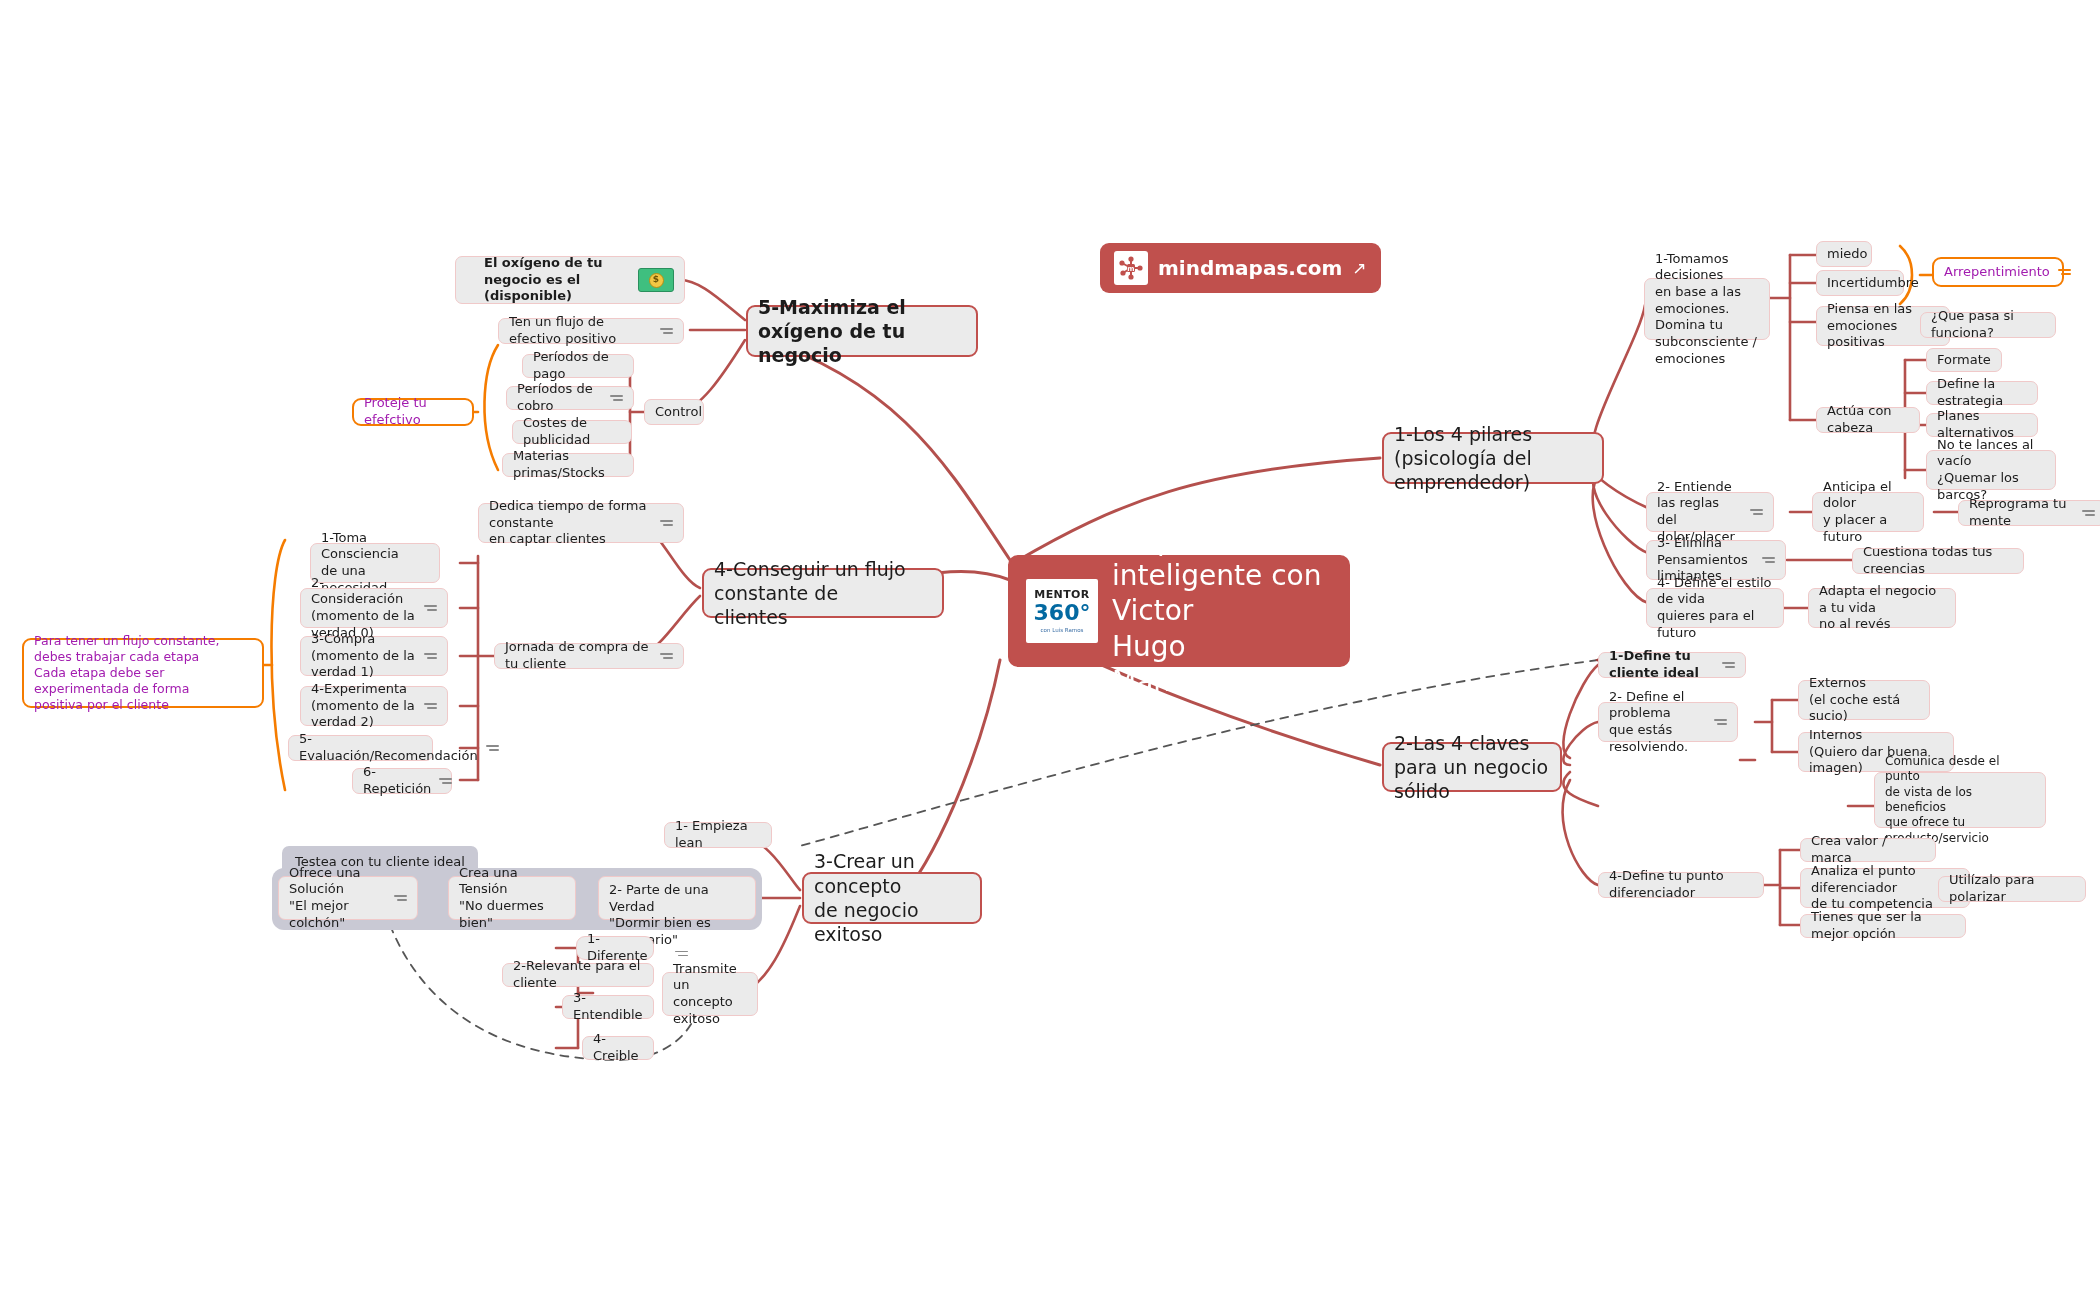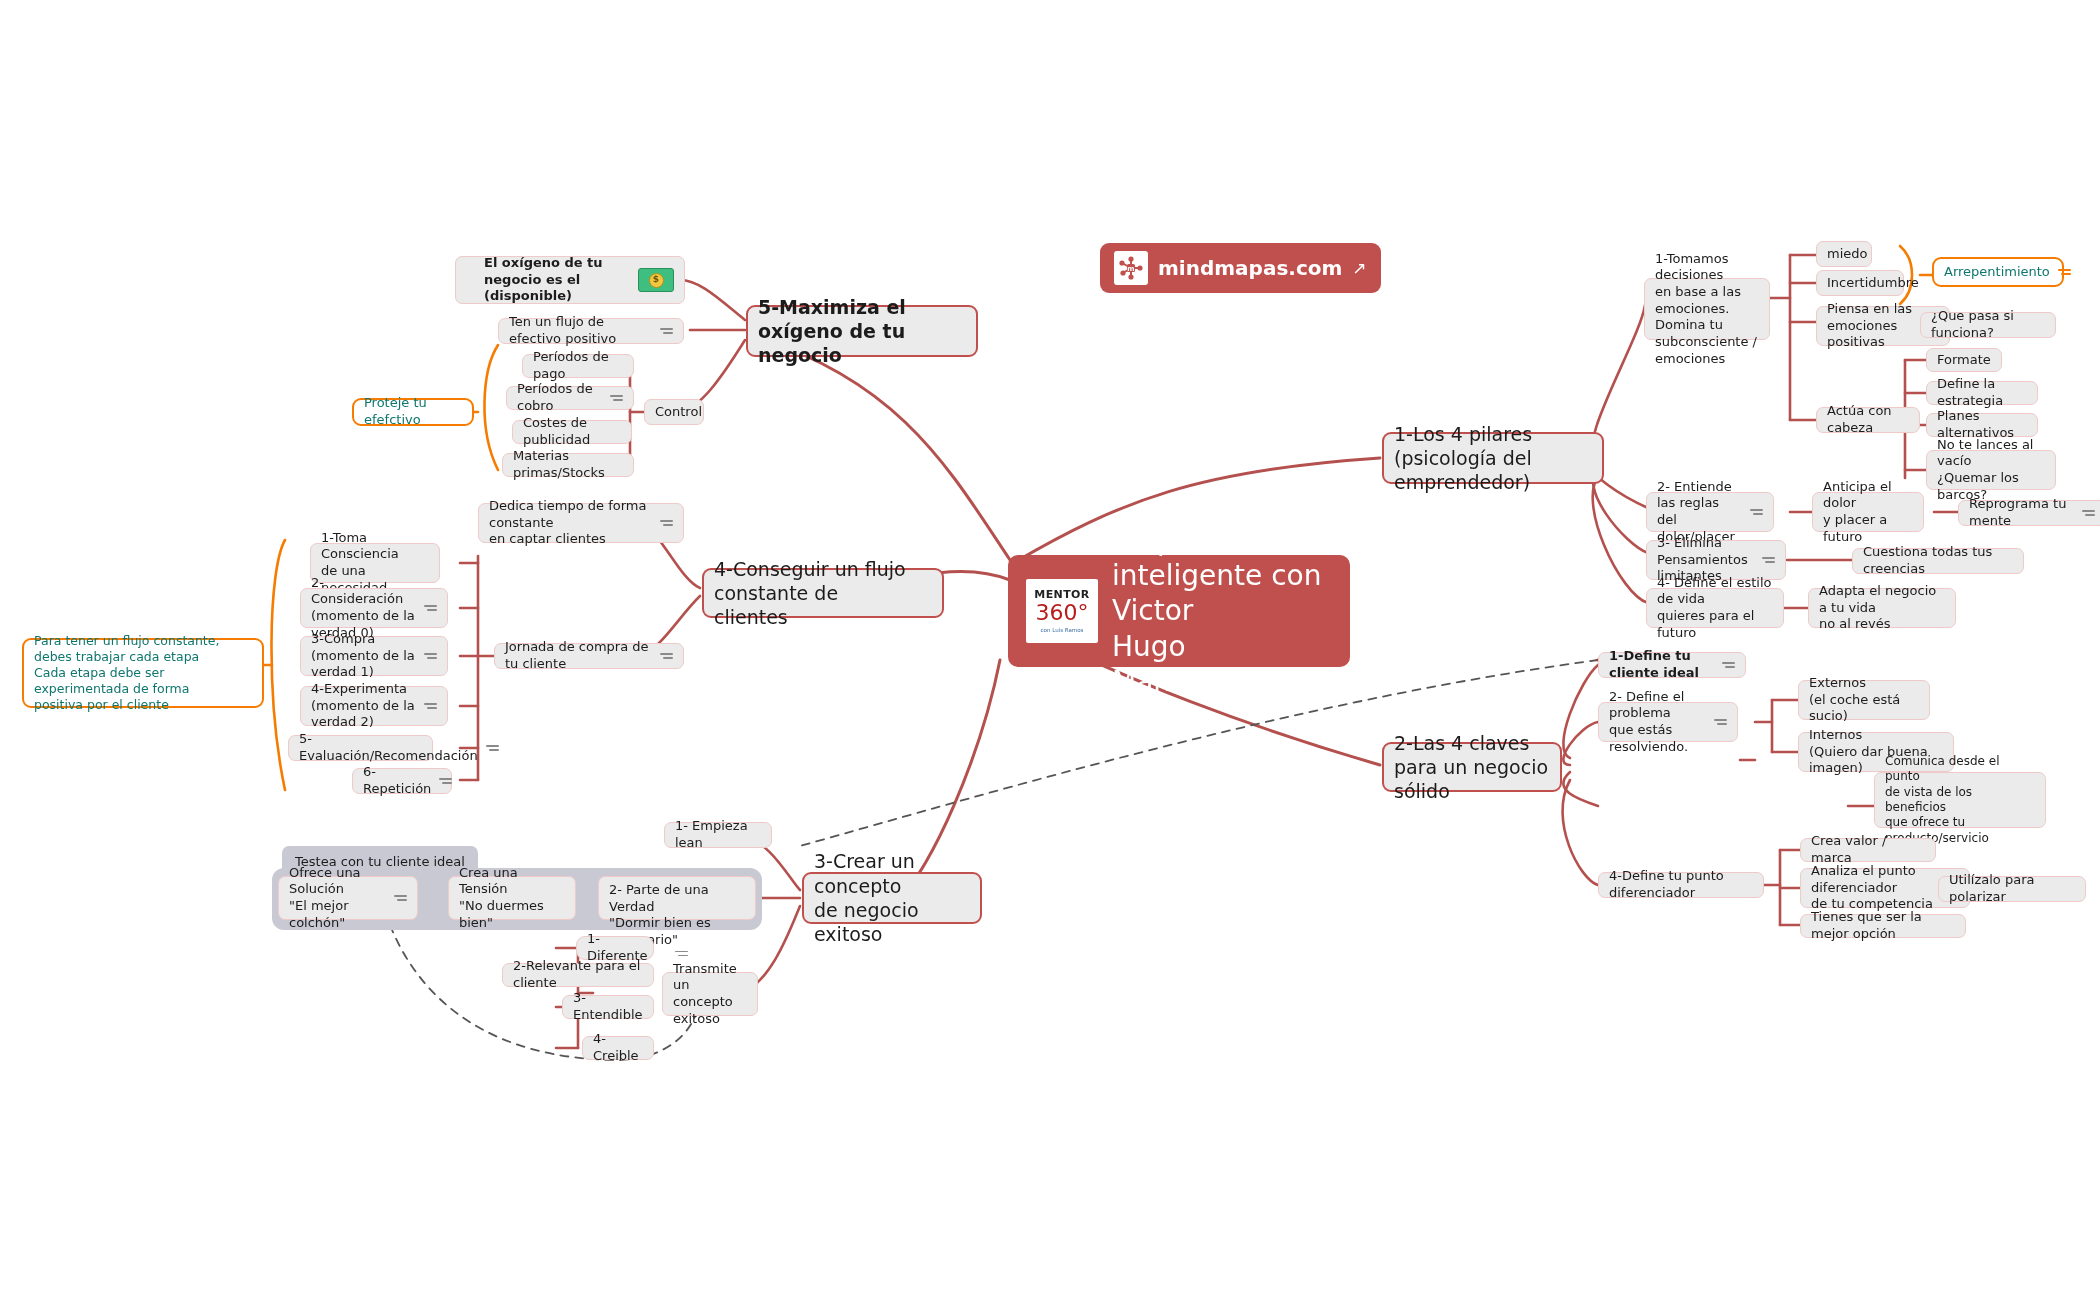--- a/index.html
+++ b/index.html
@@ -12,21 +12,21 @@
         border:1.6px solid #f0c9c9;border-radius:7px;color:#1c1c1c;
         display:flex;align-items:center;padding:5px 10px;line-height:1.28;
         white-space:pre-line;}
   .node .txt{display:block;}
   .node.center{background:#c0504d;border:2px solid #c0504d;color:#fff;
         border-radius:10px;font-size:28px;line-height:1.26;
         justify-content:flex-start;gap:14px;padding:10px 16px;}
   .node.main{border:2px solid #c0504d;border-radius:9px;font-size:19px;background:#ebebeb;}
   .node.main.bold{font-weight:bold;}
   .node.bold{font-weight:bold;}
-  .node.orange{background:#ffffff;border:2.4px solid #f57c00;color:#0f766e;border-radius:9px;}
+  .node.orange{background:#ffffff;border:2.4px solid #f57c00;color:#a21caf;border-radius:9px;}
 
   .grp{position:absolute;background:#c9c9d4;border-radius:12px;z-index:0;}
   .grp-label{position:absolute;background:#c9c9d4;border-radius:7px 7px 0 0;
         color:#1c1c1c;display:flex;align-items:center;justify-content:center;
         padding:3px 12px;z-index:0;}
 
   .icon-lines{display:inline-block;margin-left:8px;flex:0 0 auto;}
   .icon-lines i{display:block;height:1.6px;background:#8a8a8a;margin:2.4px 0;border-radius:1px;}
   .icon-lines i:nth-child(1){width:13px;}
   .icon-lines i:nth-child(2){width:10px;margin-left:3px;}
@@ -38,21 +38,21 @@
          font-weight:bold;font-size:20px;}
   .badge .logo{width:34px;height:34px;background:#fff;border-radius:3px;
          display:flex;align-items:center;justify-content:center;flex:0 0 auto;}
   .badge .ext{font-size:17px;font-weight:normal;}
 
   
   .m360{width:72px;height:64px;background:#fff;border-radius:2px;flex:0 0 auto;
         display:flex;flex-direction:column;align-items:center;justify-content:center;
         color:#1b3a5c;overflow:hidden;}
   .m360 .m1{font-size:11px;font-weight:bold;letter-spacing:.4px;color:#222;}
-  .m360 .m2{font-size:22px;font-weight:normal;color:#b91c1c;line-height:1;}
+  .m360 .m2{font-size:22px;font-weight:bold;color:#0369a1;line-height:1;}
   .m360 .m3{font-size:5.5px;color:#3a6ea5;margin-top:3px;}
 
   .money{display:inline-flex;align-items:center;justify-content:center;
         width:34px;height:22px;background:#3fbf7f;border:1.5px solid #2a8f5d;
         border-radius:3px;margin-left:10px;flex:0 0 auto;}
   .money b{display:block;width:13px;height:13px;border-radius:50%;
         background:#f2c744;border:1.3px solid #b58f14;color:#6b5406;
         font-size:9px;line-height:11px;text-align:center;font-weight:bold;}
 </style>
 </head>

